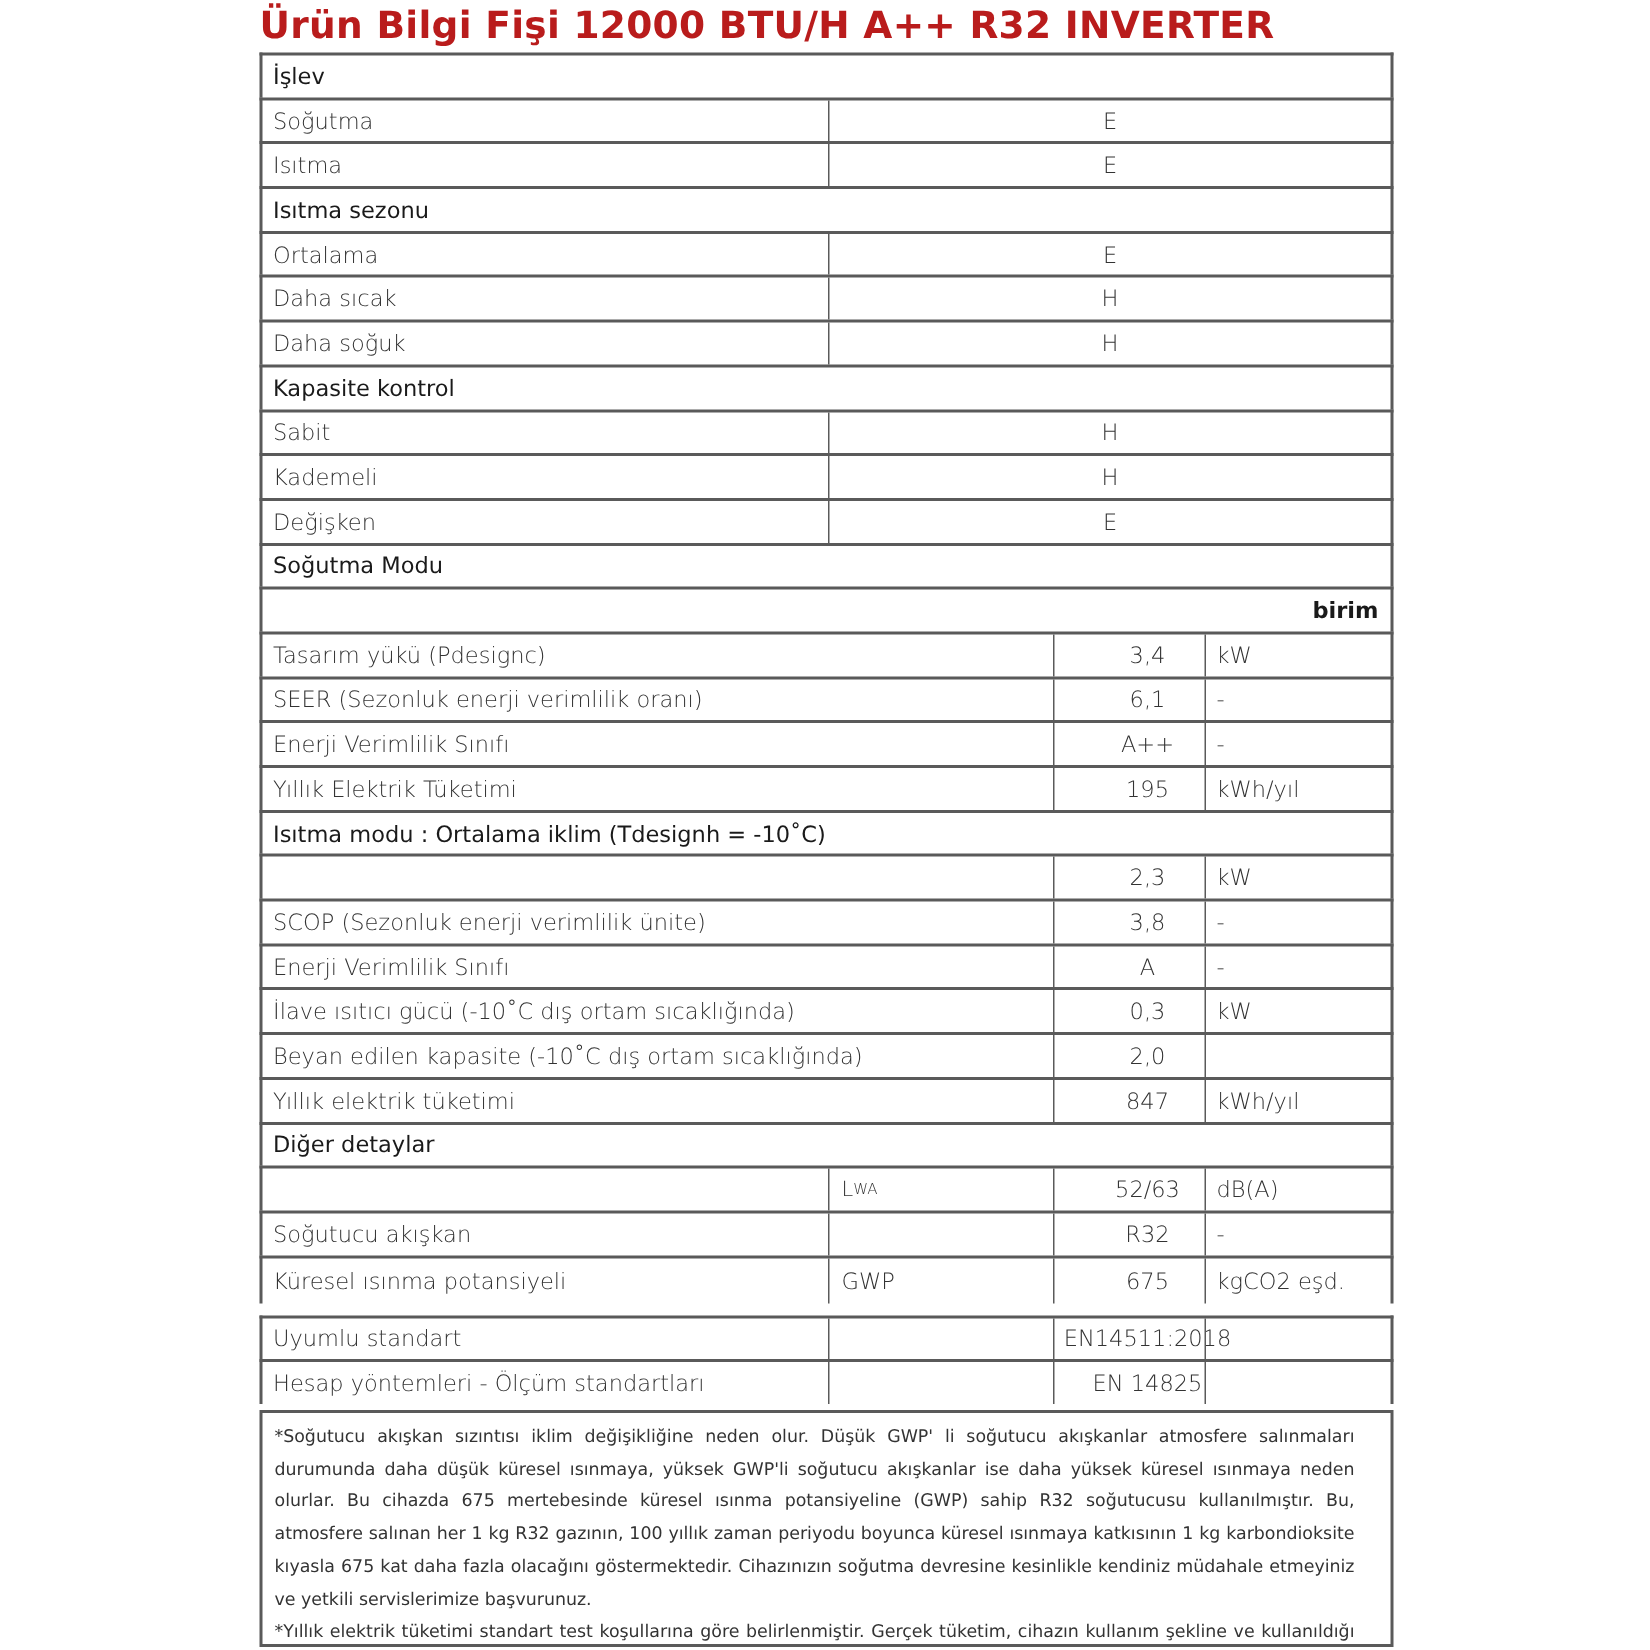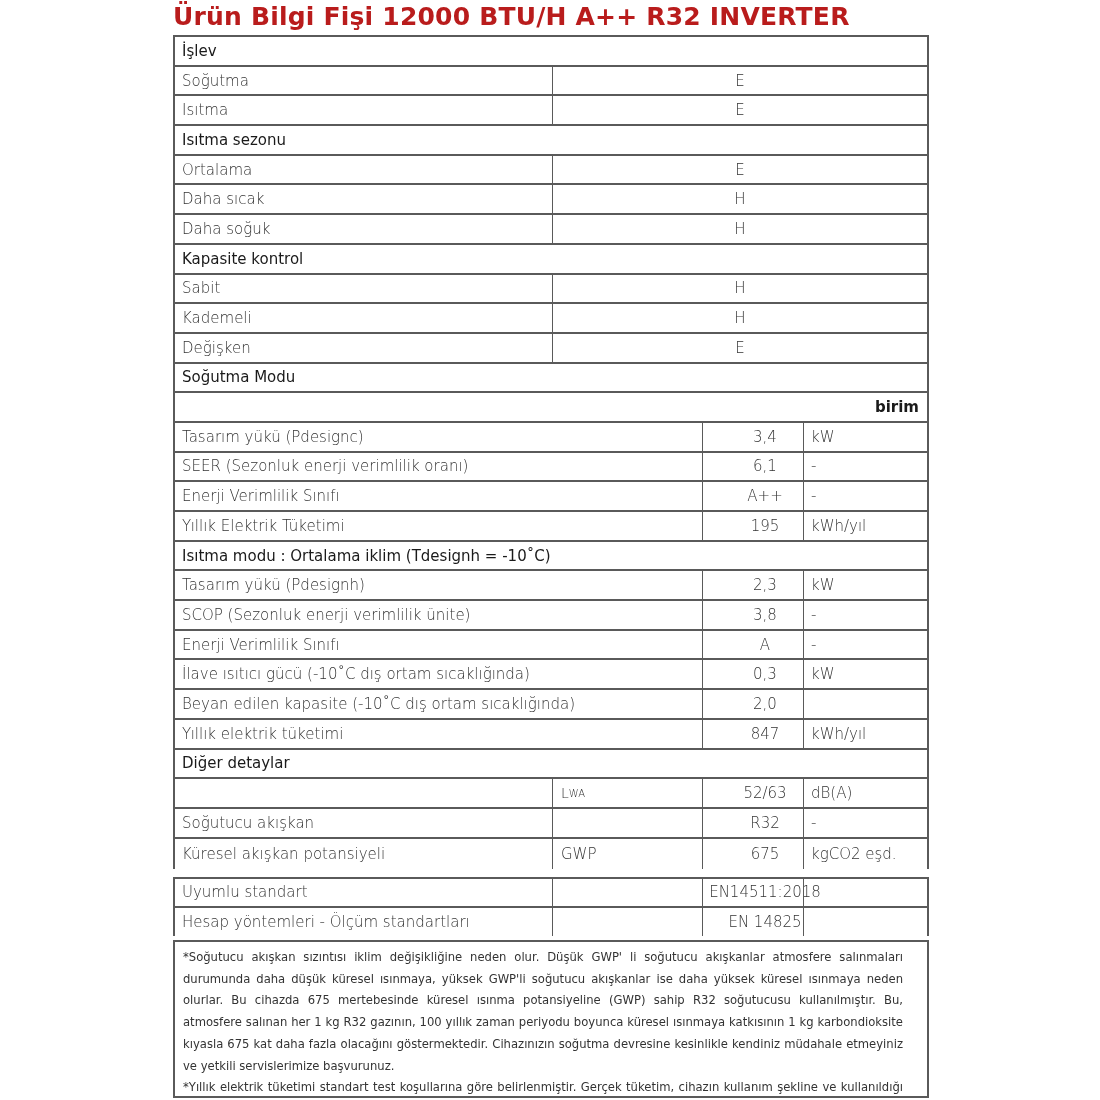--- a/index.html
+++ b/index.html
@@ -105,21 +105,20 @@
   <div class="row">
     <div class="cell c-label">Yıllık Elektrik Tüketimi</div>
     <div class="cell c-val">195</div>
     <div class="cell c-unit">kWh/yıl</div>
   </div>
 
   <div class="row">
     <div class="cell c-label head">Isıtma modu :  Ortalama iklim (Tdesignh = -10˚C)</div>
   </div>
   <div class="row">
-    <div class="cell c-label">Tasarım yükü (Pdesignh)</div>
     <div class="cell c-val">2,3</div>
     <div class="cell c-unit">kW</div>
   </div>
   <div class="row">
     <div class="cell c-label">SCOP (Sezonluk enerji verimlilik ünite)</div>
     <div class="cell c-val">3,8</div>
     <div class="cell c-unit">-</div>
   </div>
   <div class="row">
     <div class="cell c-label">Enerji Verimlilik Sınıfı</div>
@@ -153,21 +152,21 @@
     <div class="cell c-val">52/63</div>
     <div class="cell c-unit">dB(A)</div>
   </div>
   <div class="row">
     <div class="cell c-label">Soğutucu akışkan</div>
     <div class="cell c-sym"></div>
     <div class="cell c-val">R32</div>
     <div class="cell c-unit">-</div>
   </div>
   <div class="row" style="height:32px">
-    <div class="cell c-label">Küresel akışkan potansiyeli</div>
+    <div class="cell c-label">Küresel ısınma potansiyeli</div>
     <div class="cell c-sym">GWP</div>
     <div class="cell c-val">675</div>
     <div class="cell c-unit">kgCO2 eşd.</div>
   </div>
 
   <div class="row gap" style="margin-top:8px">
     <div class="cell c-label">Uyumlu standart</div>
     <div class="cell c-sym"></div>
     <div class="cell c-val">EN14511:2018</div>
     <div class="cell c-unit"></div>

